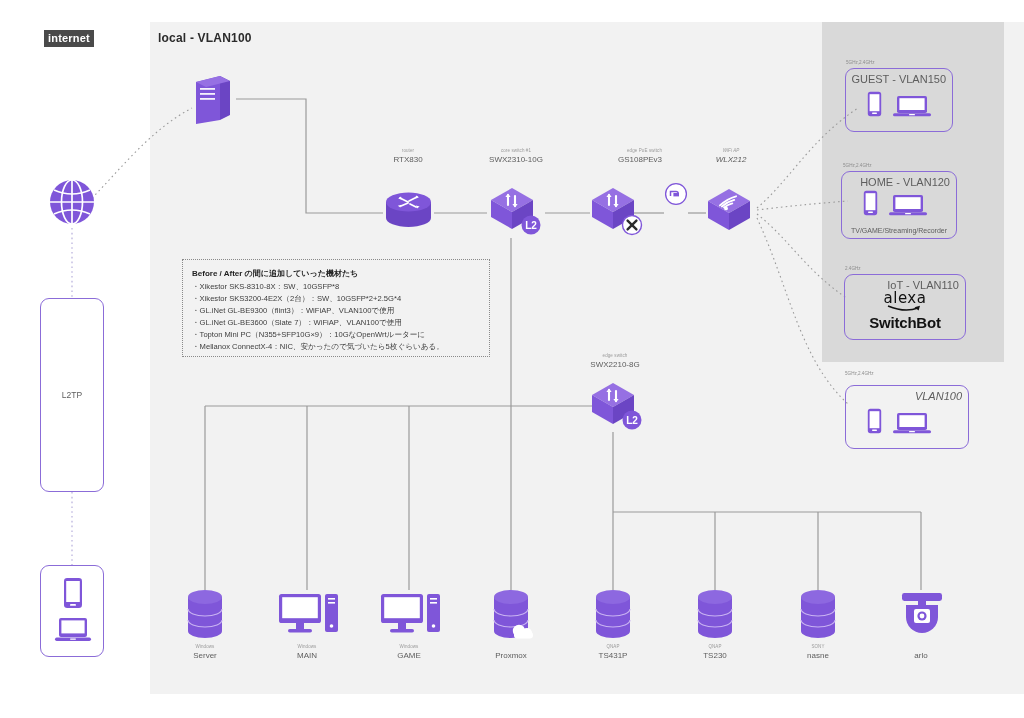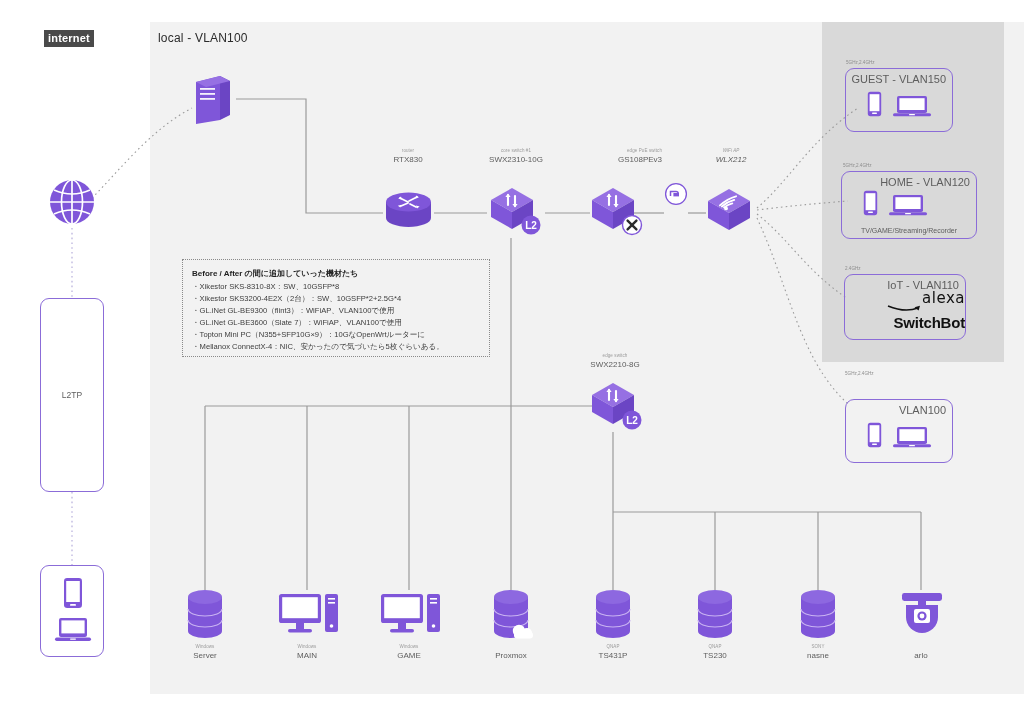--- a/index.html
+++ b/index.html
@@ -15,21 +15,21 @@
     overflow: hidden;
   }
   
   .local-pane {
     position: absolute; left: 150px; top: 22px;
     width: 874px; height: 672px;
     background: #f2f2f2;
   }
   .local-title {
     position: absolute; left: 158px; top: 31px;
-    font-size: 12px; font-weight: normal; color: #2b2b2b;
+    font-size: 12px; font-weight: bold; color: #2b2b2b;
     letter-spacing: .2px;
   }
   .right-pane {
     position: absolute; left: 822px; top: 22px;
     width: 182px; height: 340px;
     background: #d9d9d9;
   }
   
   .internet-label {
     position: absolute; left: 44px; top: 30px;
@@ -87,21 +87,21 @@
     font-size: 7.6px; color: #3c3c3c; line-height: 1.58;
   }
   .note-inner .hd { font-weight: bold; font-size: 8px; color: #1f1f1f; }
   
   svg.links { position: absolute; left: 0; top: 0; width: 1024px; height: 718px; }
   
   .icon { position: absolute; }
   
   .logo-block {
     position: absolute; left: 0; right: 0; top: 16px;
-    text-align: right; color: #1a1a1a;
+    text-align: center; color: #1a1a1a;
   }
   .alexa-word {
     font-size: 15px; letter-spacing: .5px; color: #111;
     font-family: "DejaVu Sans", sans-serif; line-height: 1;
   }
   .alexa-swoosh { display: block; margin: -1px auto 2px auto; }
   .switchbot-word {
     font-size: 15px; font-weight: bold; color: #111;
     letter-spacing: -.2px; line-height: 1.1;
   }
@@ -356,21 +356,21 @@
       <svg width="40" height="24" viewBox="0 0 40 24" xmlns="http://www.w3.org/2000/svg">
         <rect x="5" y="1" width="30" height="17" rx="1.8" fill="#7f56d9"></rect>
         <rect x="7.4" y="3.2" width="25.2" height="11.8" fill="#ffffff"></rect>
         <rect x="1" y="18.2" width="38" height="3" rx="1.5" fill="#7f56d9"></rect>
         <rect x="17" y="19" width="6" height="1.3" rx=".65" fill="#ffffff"></rect>
       </svg>
     </div>
   </div>
 
   <div class="vlan-freq" style="left:843px; top:163px;">5GHz,2.4GHz</div>
-  <div class="vlan-box" style="left:841px; top:171px; width:136px; height:68px;">
+  <div class="vlan-box" style="left:841px; top:171px; width:116px; height:68px;">
     <div class="vlan-name">HOME - VLAN120</div>
     <div class="icon" style="left:21px; top:18px;">
       <svg width="15" height="26" viewBox="0 0 15 26" xmlns="http://www.w3.org/2000/svg">
         <rect x=".8" y=".8" width="13.4" height="24.4" rx="2.6" fill="#7f56d9"></rect>
         <rect x="2.6" y="3.2" width="9.8" height="17" fill="#ffffff"></rect>
         <rect x="5" y="21.6" width="5" height="1.4" rx=".7" fill="#ffffff"></rect>
       </svg>
     </div>
     <div class="icon" style="left:46px; top:22px;">
       <svg width="40" height="24" viewBox="0 0 40 24" xmlns="http://www.w3.org/2000/svg">
@@ -390,21 +390,21 @@
       <div class="alexa-word">alexa</div>
       <svg class="alexa-swoosh" width="36" height="8" viewBox="0 0 36 8" xmlns="http://www.w3.org/2000/svg">
         <path d="M1 1 Q18 8 31 3" stroke="#111" stroke-width="1.5" fill="none"></path>
         <polygon points="33,0.8 27.5,2.2 31.6,5.6" fill="#111"></polygon>
       </svg>
       <div class="switchbot-word">SwitchBot</div>
     </div>
   </div>
 
   <div class="vlan-freq" style="left:845px; top:371px;">5GHz,2.4GHz</div>
-  <div class="vlan-box" style="left:845px; top:399px; width:108px; height:64px;">
+  <div class="vlan-box" style="left:845px; top:385px; width:124px; height:64px;font-style:italic;">
     <div class="vlan-name">VLAN100</div>
     <div class="icon" style="left:21px; top:22px;">
       <svg width="15" height="26" viewBox="0 0 15 26" xmlns="http://www.w3.org/2000/svg">
         <rect x=".8" y=".8" width="13.4" height="24.4" rx="2.6" fill="#7f56d9"></rect>
         <rect x="2.6" y="3.2" width="9.8" height="17" fill="#ffffff"></rect>
         <rect x="5" y="21.6" width="5" height="1.4" rx=".7" fill="#ffffff"></rect>
       </svg>
     </div>
     <div class="icon" style="left:46px; top:26px;">
       <svg width="40" height="24" viewBox="0 0 40 24" xmlns="http://www.w3.org/2000/svg">

